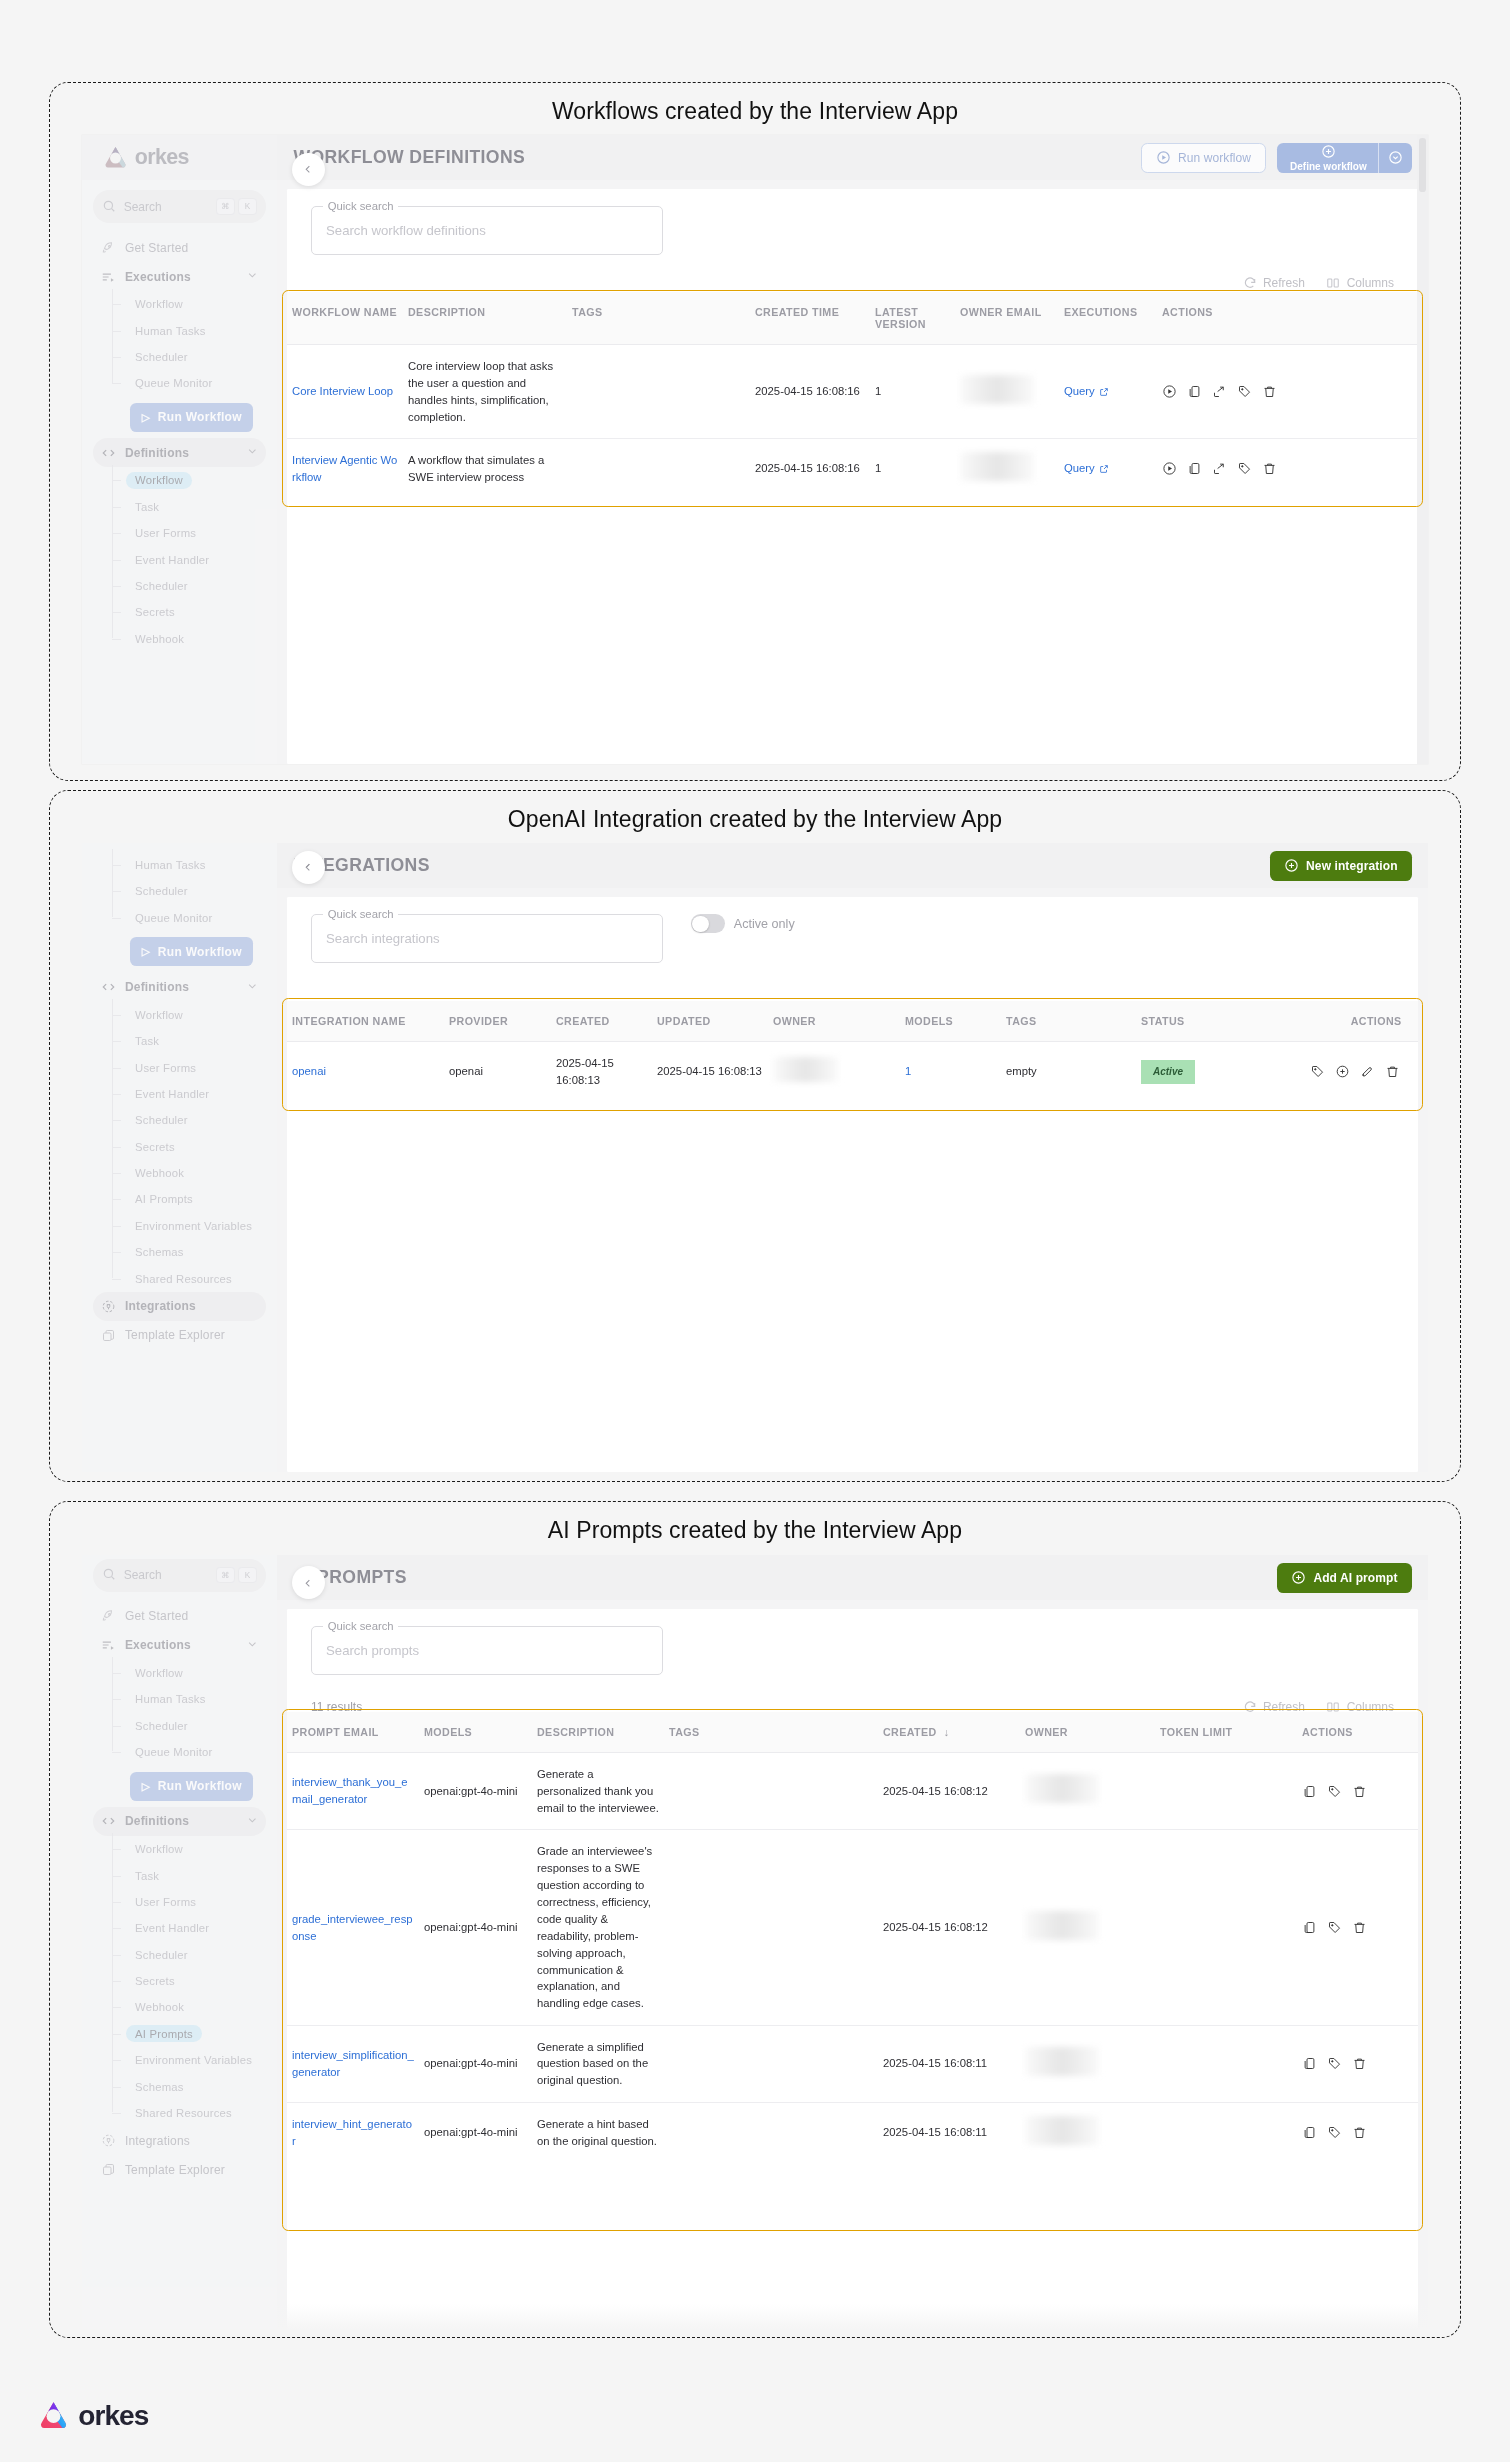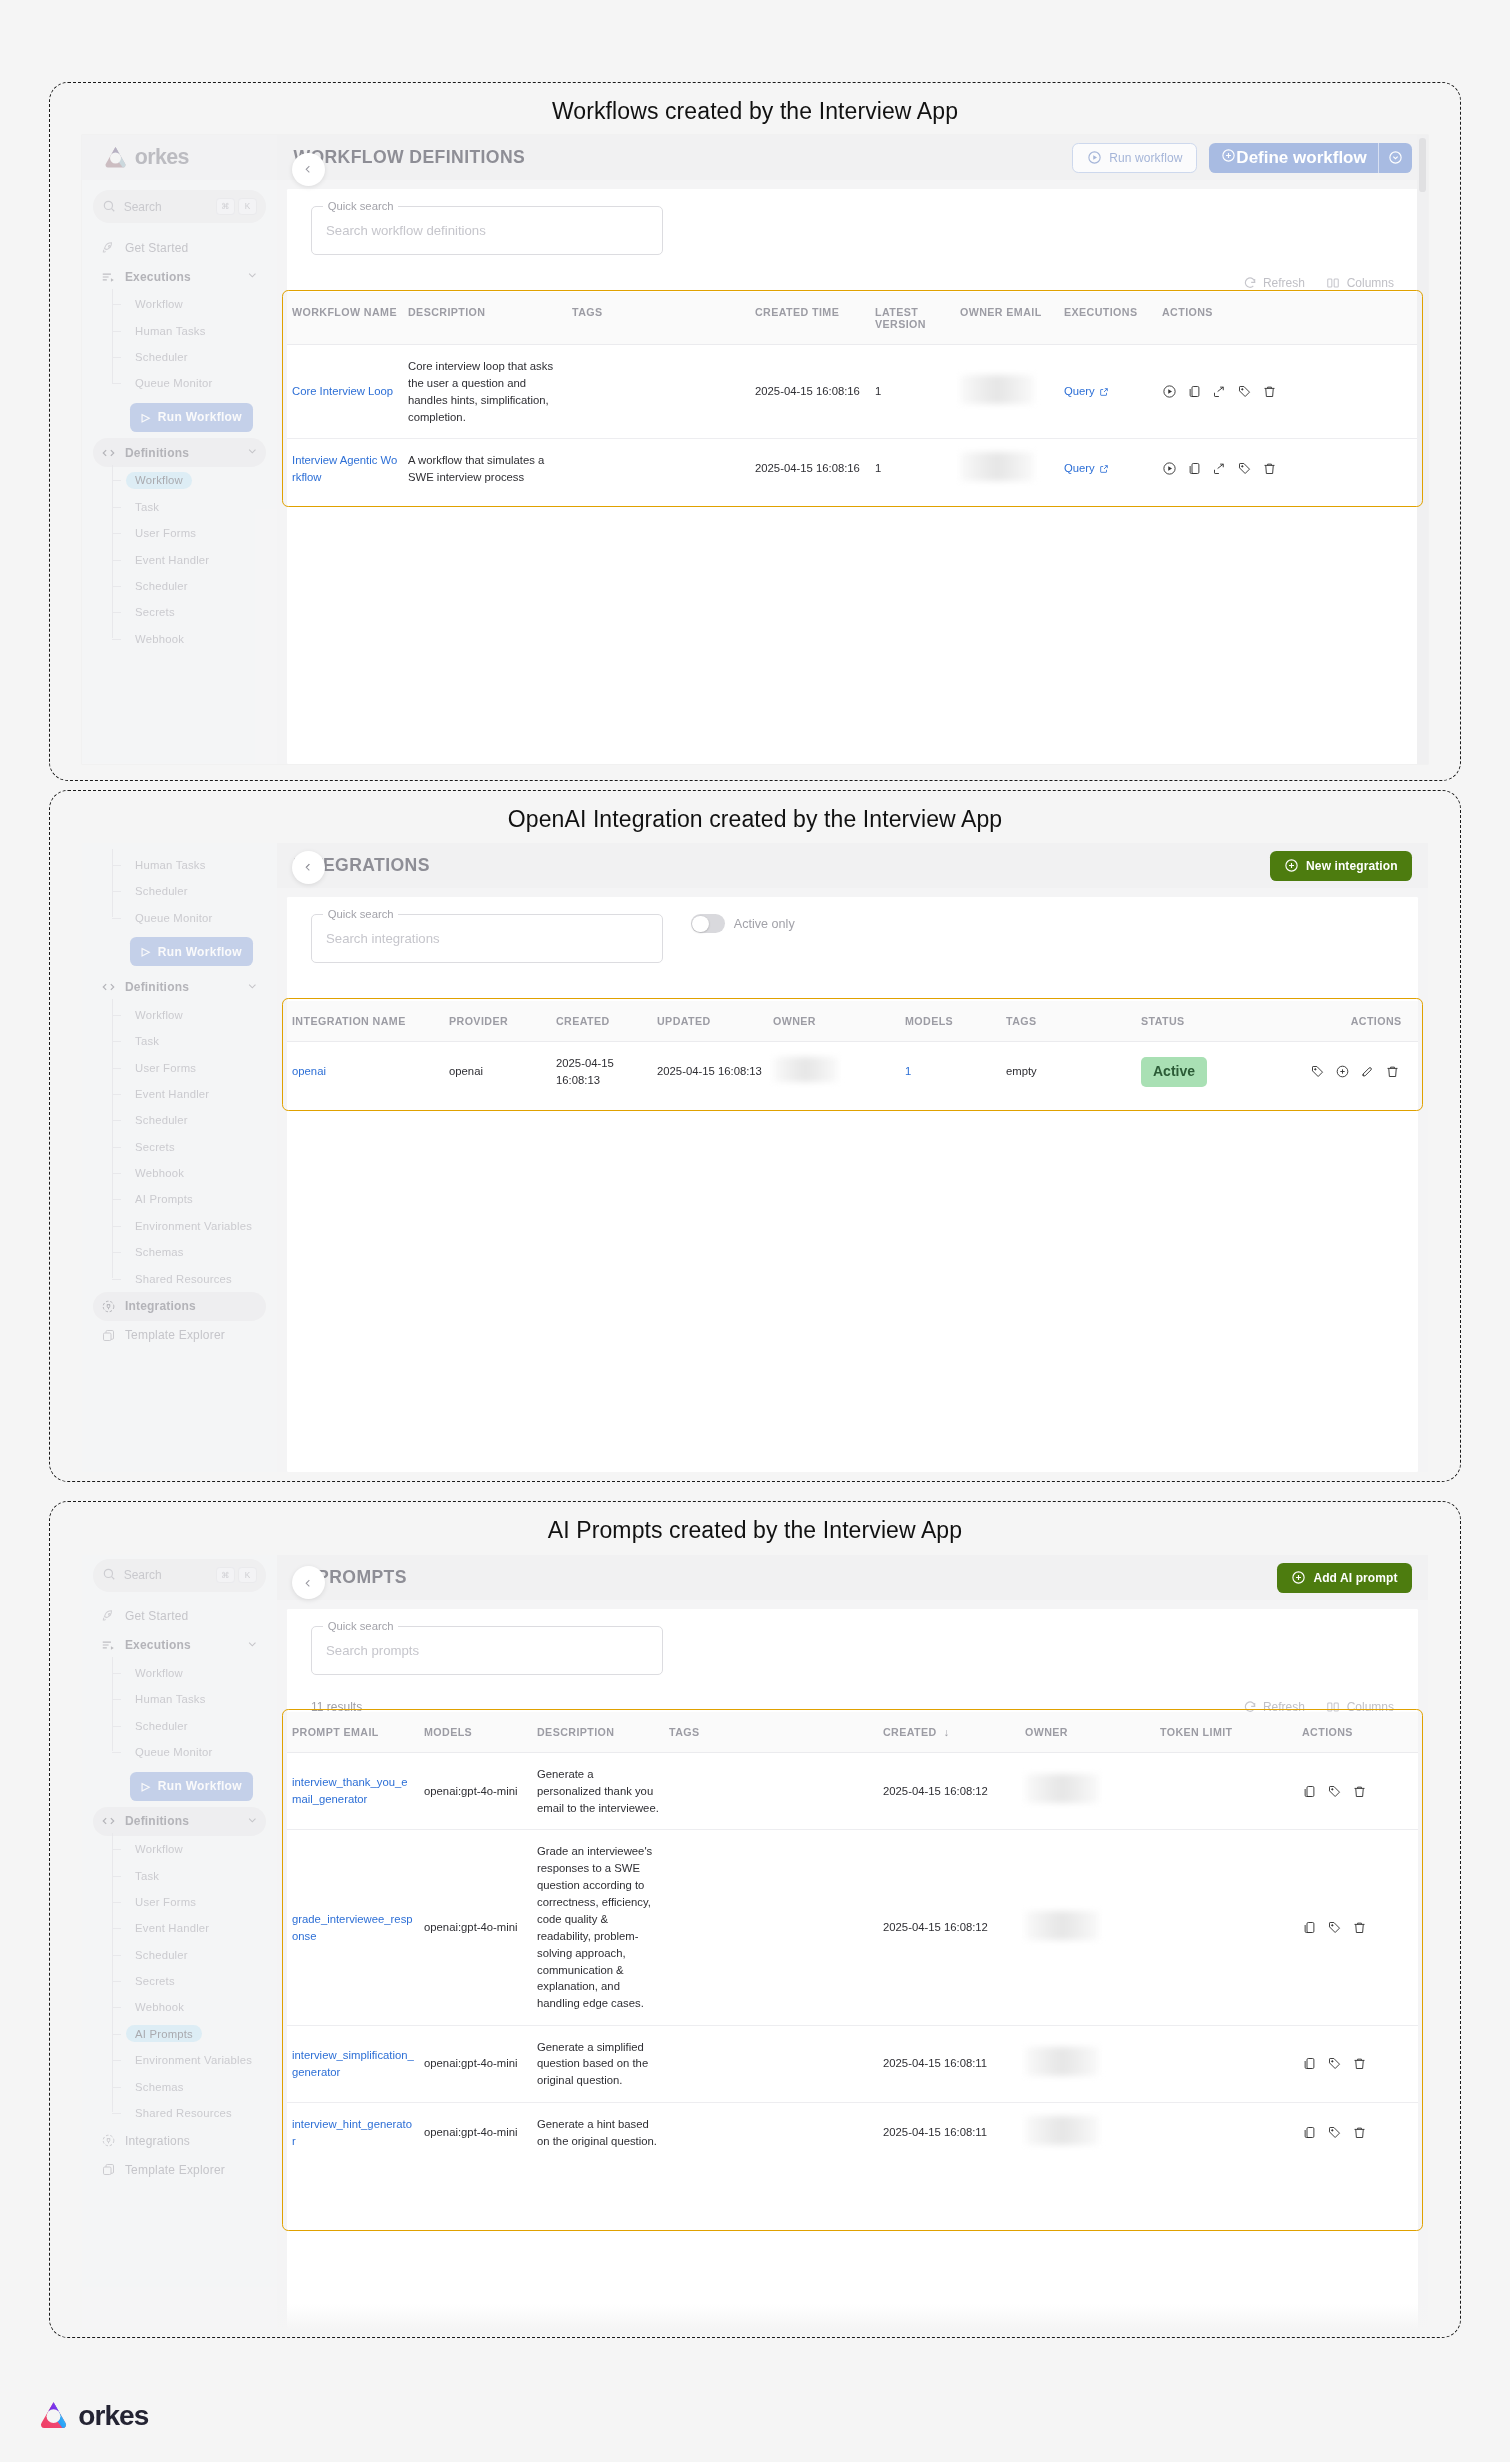--- a/index.html
+++ b/index.html
@@ -127,21 +127,21 @@
     height: 30px; border-radius: 6.3px; display: flex; align-items: center;
     padding: 0 14px; font-size: 12px; letter-spacing: 0.1px; white-space: nowrap;
   }
   .btn .plus, .btn .play { margin-right: 7px; display: flex; }
   .btn-outline { background: #fbfbfc; border: 0.6px solid #cdd8ed; color: #a5b5d8; }
   .btn-primary { background: #4d7c0f; color: #fff; font-weight: 600; }
   .btn-split {
     background: #a8bbe2; color: #fff; border-radius: 6.3px; display: flex;
     align-items: center; height: 30px; overflow: hidden;
   }
-  .btn-split .lab { display: flex; align-items: center; padding: 0 11.3px 0 12.6px; font-size: 17px; font-weight: 600; }
+  .btn-split .lab { display: flex; align-items: center; padding: 0 11.3px 0 12.6px; font-size: 10px; font-weight: 600; flex-direction: column; }
   .btn-split .sep { width: 0.6px; height: 30px; background: rgba(255,255,255,.55); }
   .btn-split .caret { width: 33px; height: 30px; display: flex; align-items: center; justify-content: center; }
 
   .content-card {
     margin: 8.8px 10px 0 10px; background: #fff; flex: 1; position: relative;
     border-radius: 1.3px; min-height: 0;
   }
   .filters { padding: 17.6px 24px 0 24px; display: flex; align-items: flex-start; }
   .qs {
     width: 352px; height: 49px; border: 0.6px solid #dcdce0; border-radius: 5px;
@@ -186,22 +186,22 @@
   .lnk { color: #2d6fd6; }
   .lnk-wrap { color: #2d6fd6; word-break: break-all; }
   .qlink { color: #2d6fd6; display: inline-flex; align-items: center; gap: 3.8px; }
   .blurred {
     display: inline-block; width: 74px; height: 29px; border-radius: 2.5px;
     background: linear-gradient(90deg,#fafafa,#ededed 30%,#e6e6e6 50%,#ededed 70%,#fafafa);
     filter: blur(3.1px);
   }
   .blurred.sm { width: 65px; height: 25px; }
   .badge-active {
-    display: inline-block; background: #a9e0b4; color: #2b5b36; font-size: 14px;
-    font-weight: 700; padding: 4.4px 12px; border-radius: 5px;
+    display: inline-block; background: #a9e0b4; color: #2b5b36; font-size: 10px;
+    font-weight: 700; padding: 4.4px 12px; border-radius: 0; font-style: italic;
   }
   .acts { display: flex; align-items: center; gap: 10px; }
   .acts svg { display: block; }
 
   
   .highlight-ring {
     position: absolute; border: 1.9px solid #e0a100; border-radius: 6.3px;
     pointer-events: none; z-index: 30;
   }
 

